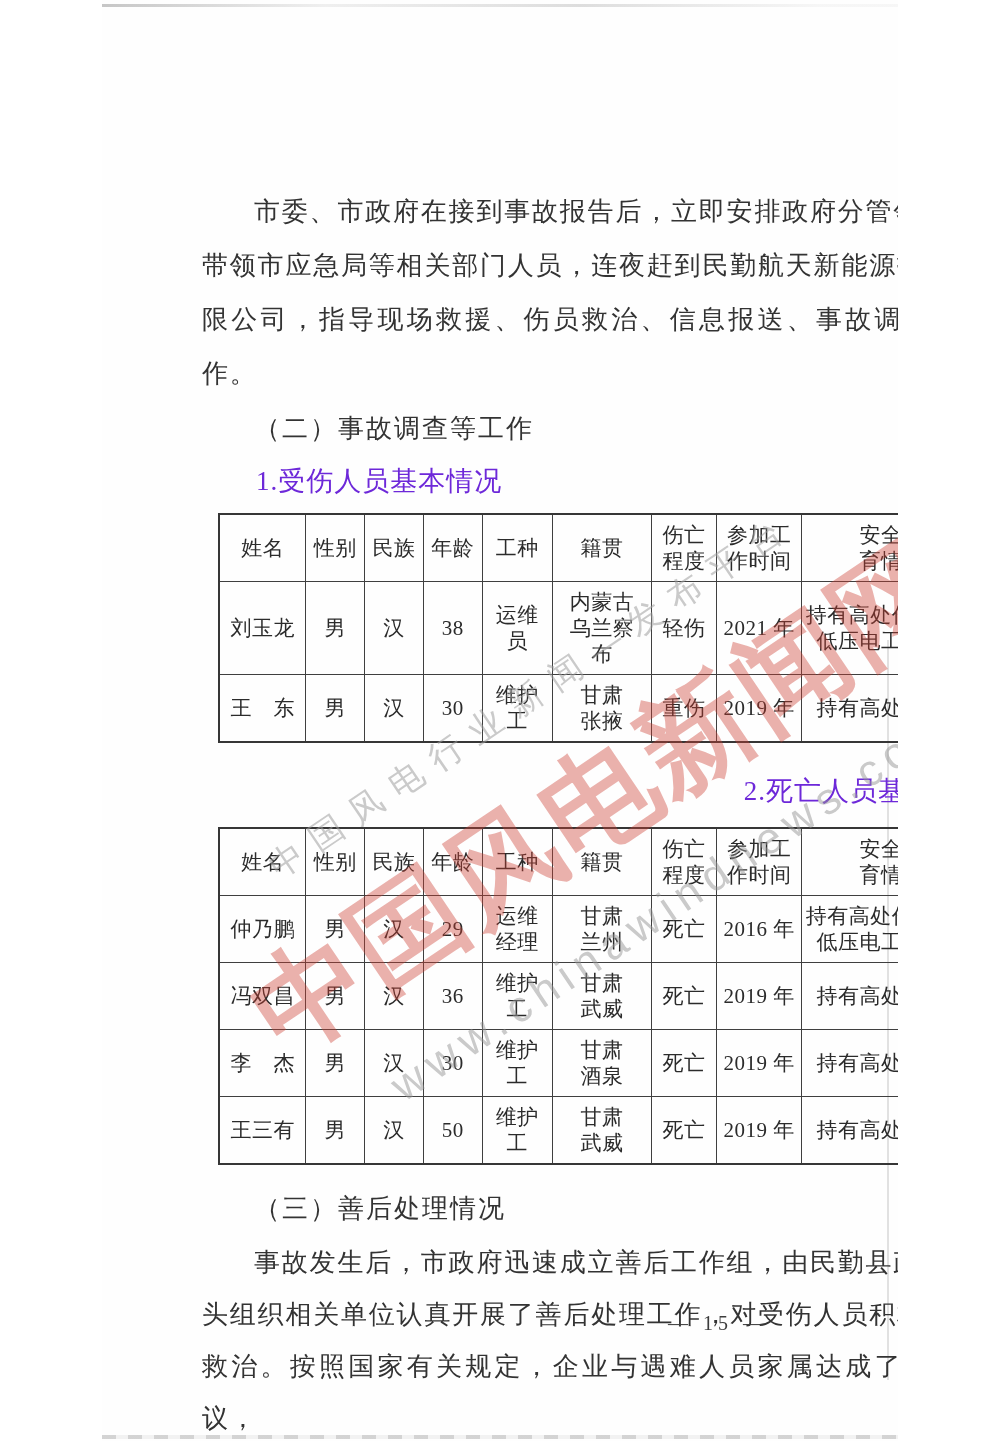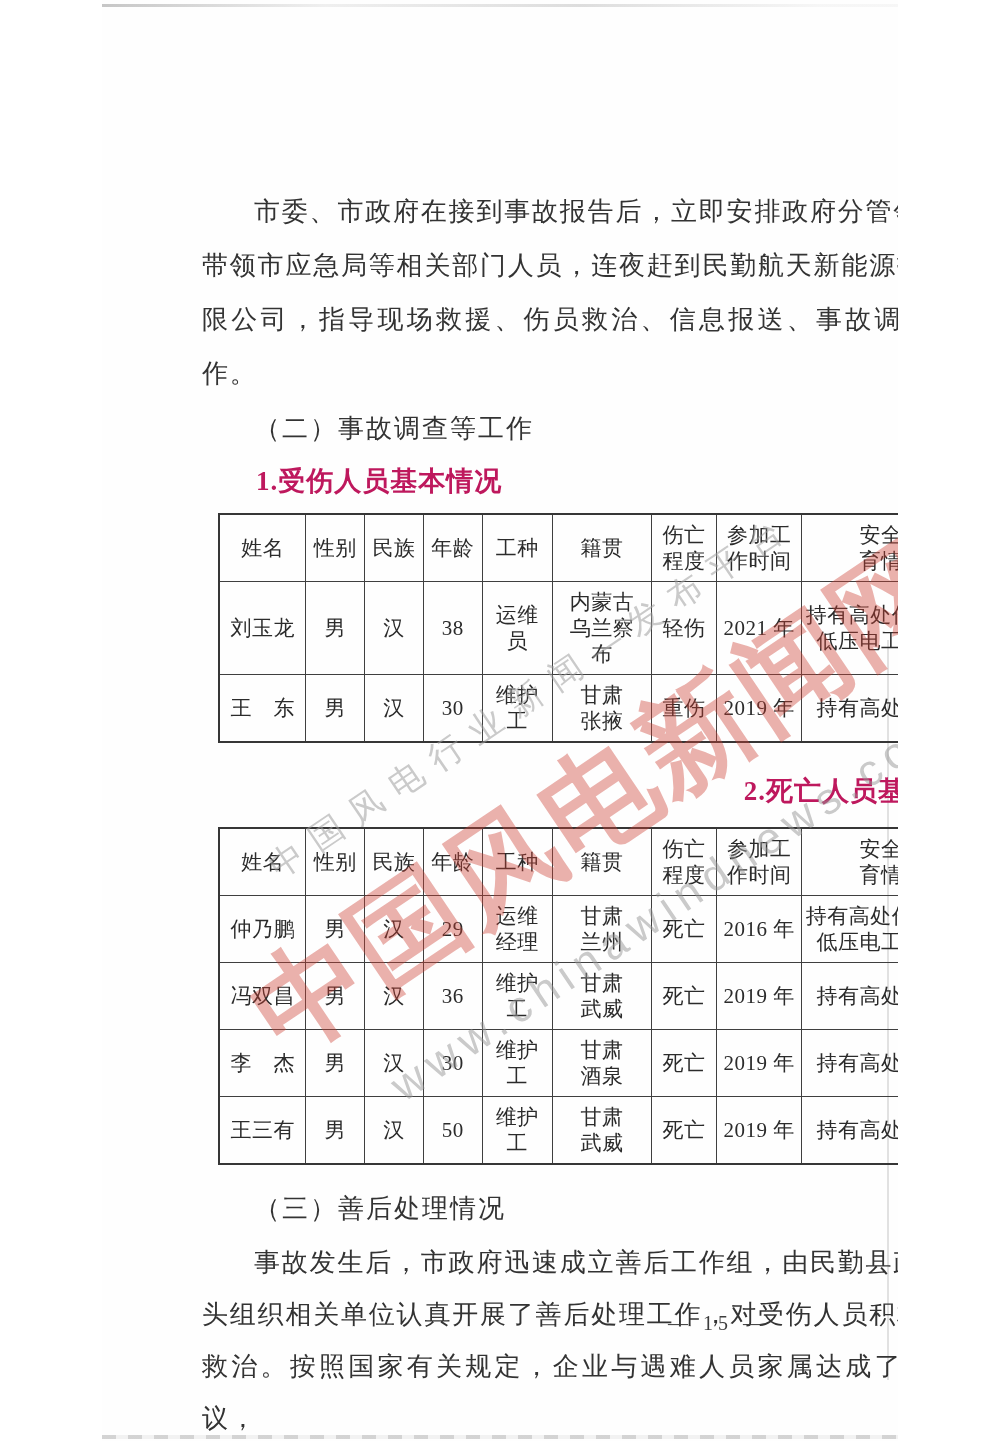--- a/index.html
+++ b/index.html
@@ -36,21 +36,21 @@
     color:#333;
   }
   .heading-kai {
     margin:2px 0 0;
     font-size:26px; line-height:52px; letter-spacing:2px;
     text-indent:2em; color:#333;
   }
   .heading-bold {
     margin:0 0 6px;
     font-size:27px; line-height:52px; letter-spacing:1px;
-    font-weight:bold; text-indent:2em; color:#be185d;
+    font-weight:normal; text-indent:2em; color:#6d28d9;
   }
   .heading-bold.second { margin:22px 0 10px;text-align:right; }
   .heading-kai.third { margin:18px 0 0; }
   .p2 { margin-top:2px; line-height:52px; }
 
   .data-table {
     border-collapse:collapse; table-layout:fixed;
     width:765px; margin-left:16px;
     border:2.5px solid #363636;
   }

